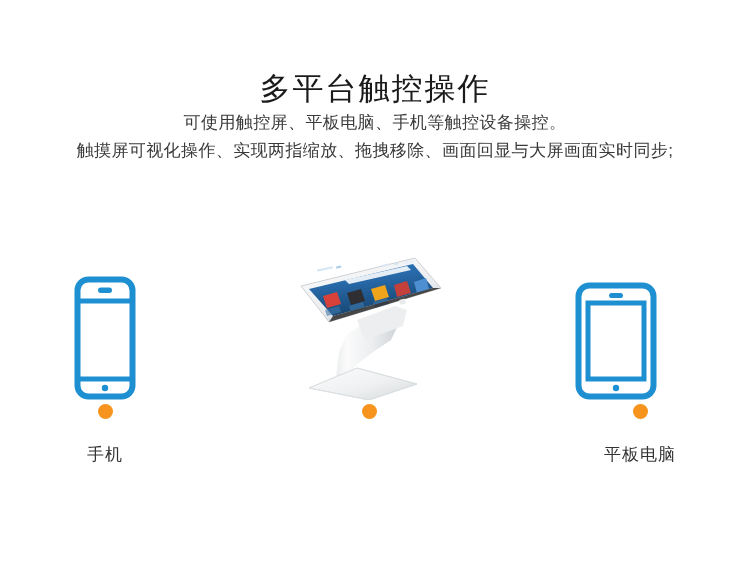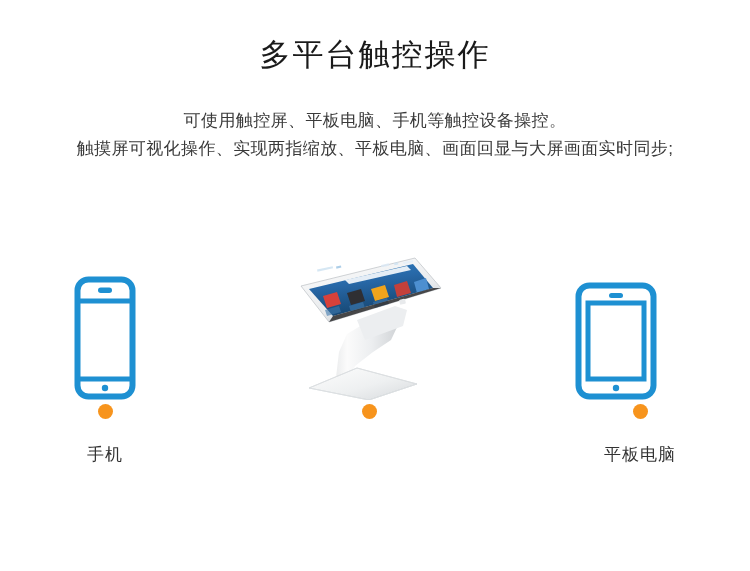--- a/index.html
+++ b/index.html
@@ -10,33 +10,33 @@
     width: 750px;
     height: 571px;
     background: #ffffff;
     font-family: "Liberation Sans", "DejaVu Sans", sans-serif;
     overflow: hidden;
     position: relative;
   }
 
   
   .header {
-    padding-top: 36px;
+    padding-top: 70px;
     text-align: center;
   }
   .page-title {
     font-size: 31px;
     font-weight: 400;
     color: #1a1a1a;
     letter-spacing: 2px;
     line-height: 1.2;
     margin: 0;
   }
   .subtitle-block {
-    margin-top: 34px;
+    margin-top: 2px;
   }
   .subtitle-line {
     font-size: 17px;
     color: #3a3a3a;
     line-height: 1.62;
     letter-spacing: 0.4px;
     white-space: nowrap;
   }
 
   
@@ -102,21 +102,21 @@
   }
 </style>
 </head>
 <body>
 
 <div class="header">
   <h1 class="page-title">多平台触控操作</h1>
 
   <div class="subtitle-block">
     <div class="subtitle-line">可使用触控屏、平板电脑、手机等触控设备操控。</div>
-    <div class="subtitle-line">触摸屏可视化操作、实现两指缩放、平板电脑、画面回显与大屏画面实时同步;</div>
+    <div class="subtitle-line">触摸屏可视化操作、实现两指缩放、拖拽移除、画面回显与大屏画面实时同步;</div>
   </div>
 </div>
 
 <div class="device-row">
 
   <div class="device-slot slot-phone">
     <svg class="phone-icon" width="62" height="124" viewBox="0 0 62 124">
       <rect x="3.5" y="3.5" width="55" height="117" rx="11" ry="11" fill="none" stroke="#1e90d2" stroke-width="6"></rect>
       <line x1="5" y1="25" x2="57" y2="25" stroke="#1e90d2" stroke-width="5"></line>
       <line x1="5" y1="103" x2="57" y2="103" stroke="#1e90d2" stroke-width="5"></line>

